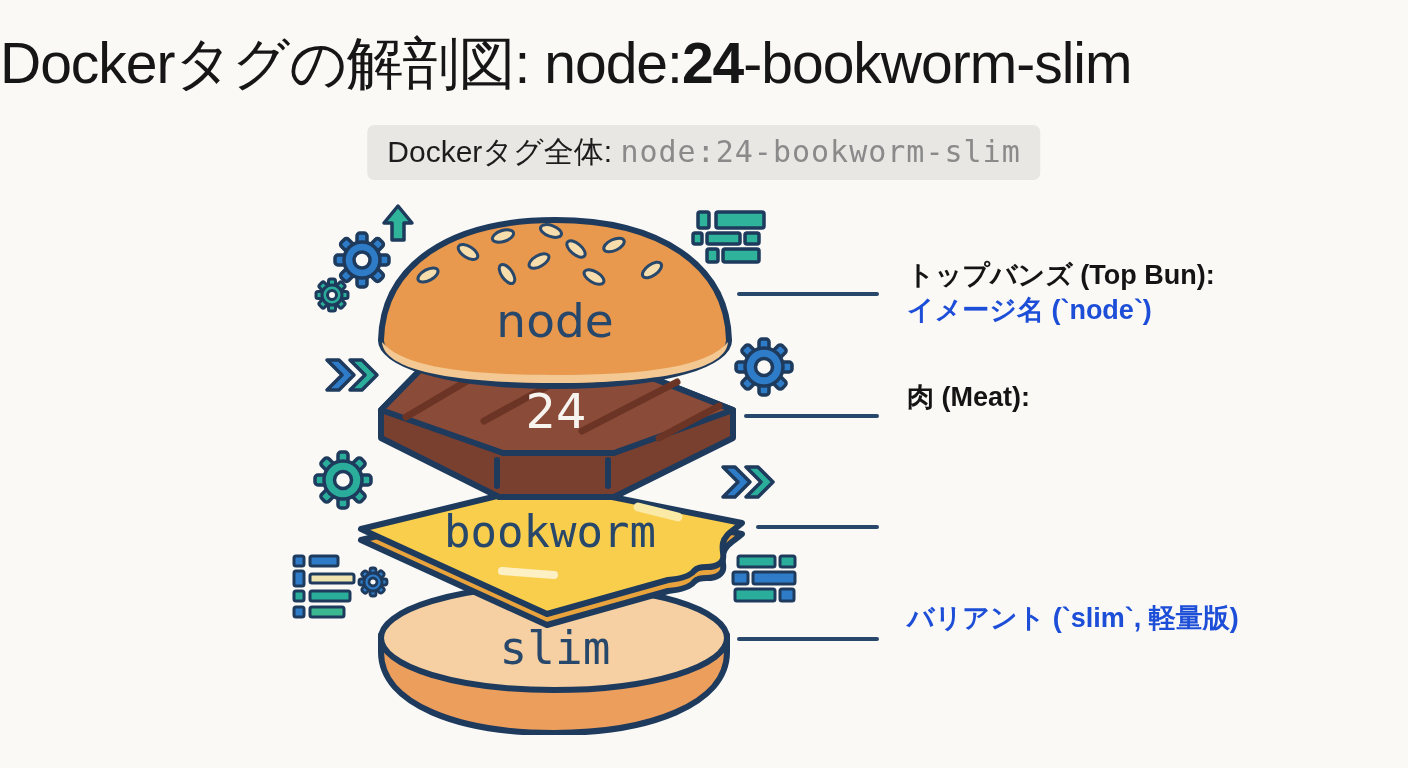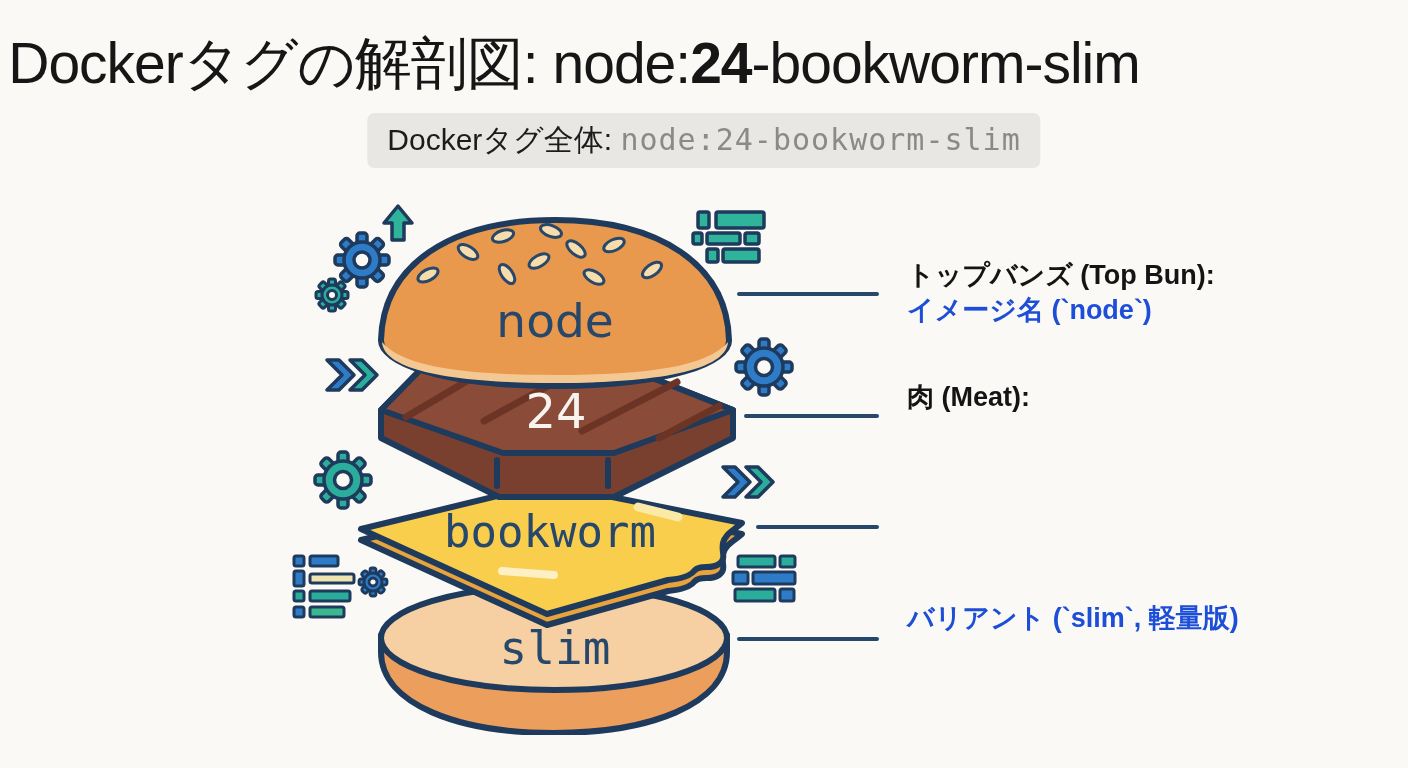--- a/index.html
+++ b/index.html
@@ -6,27 +6,26 @@
   html,body { width:1408px; height:768px; }
   body {
     position:relative;
     background:#FAF9F6;
     font-family:"Liberation Sans", sans-serif;
     color:#1C1C1C;
     overflow:hidden;
   }
   .title {
     position:absolute; top:26px; left:0; width:1148px;
-    text-align:center;
     font-size:57px; font-weight:500; letter-spacing:-1px;
     color:#161616; white-space:nowrap;
   }
   .title .ver { font-weight:800; }
   .subtitle {
-    position:absolute; top:113px; left:50%; transform:translateX(-50%);
+    position:absolute; top:125px; left:50%; transform:translateX(-50%);
     background:#E9E7E3; border-radius:7px;
     padding:7px 20px; white-space:nowrap;
     font-size:30px;
   }
   .subtitle .lbl { color:#1C1C1C; font-weight:500; }
   .subtitle .code {
     font-family:"DejaVu Sans Mono", monospace;
     color:#8A8A8A; font-size:30px; letter-spacing:1px;
   }
   .illustration { position:absolute; left:270px; top:190px; width:620px; height:545px; }

